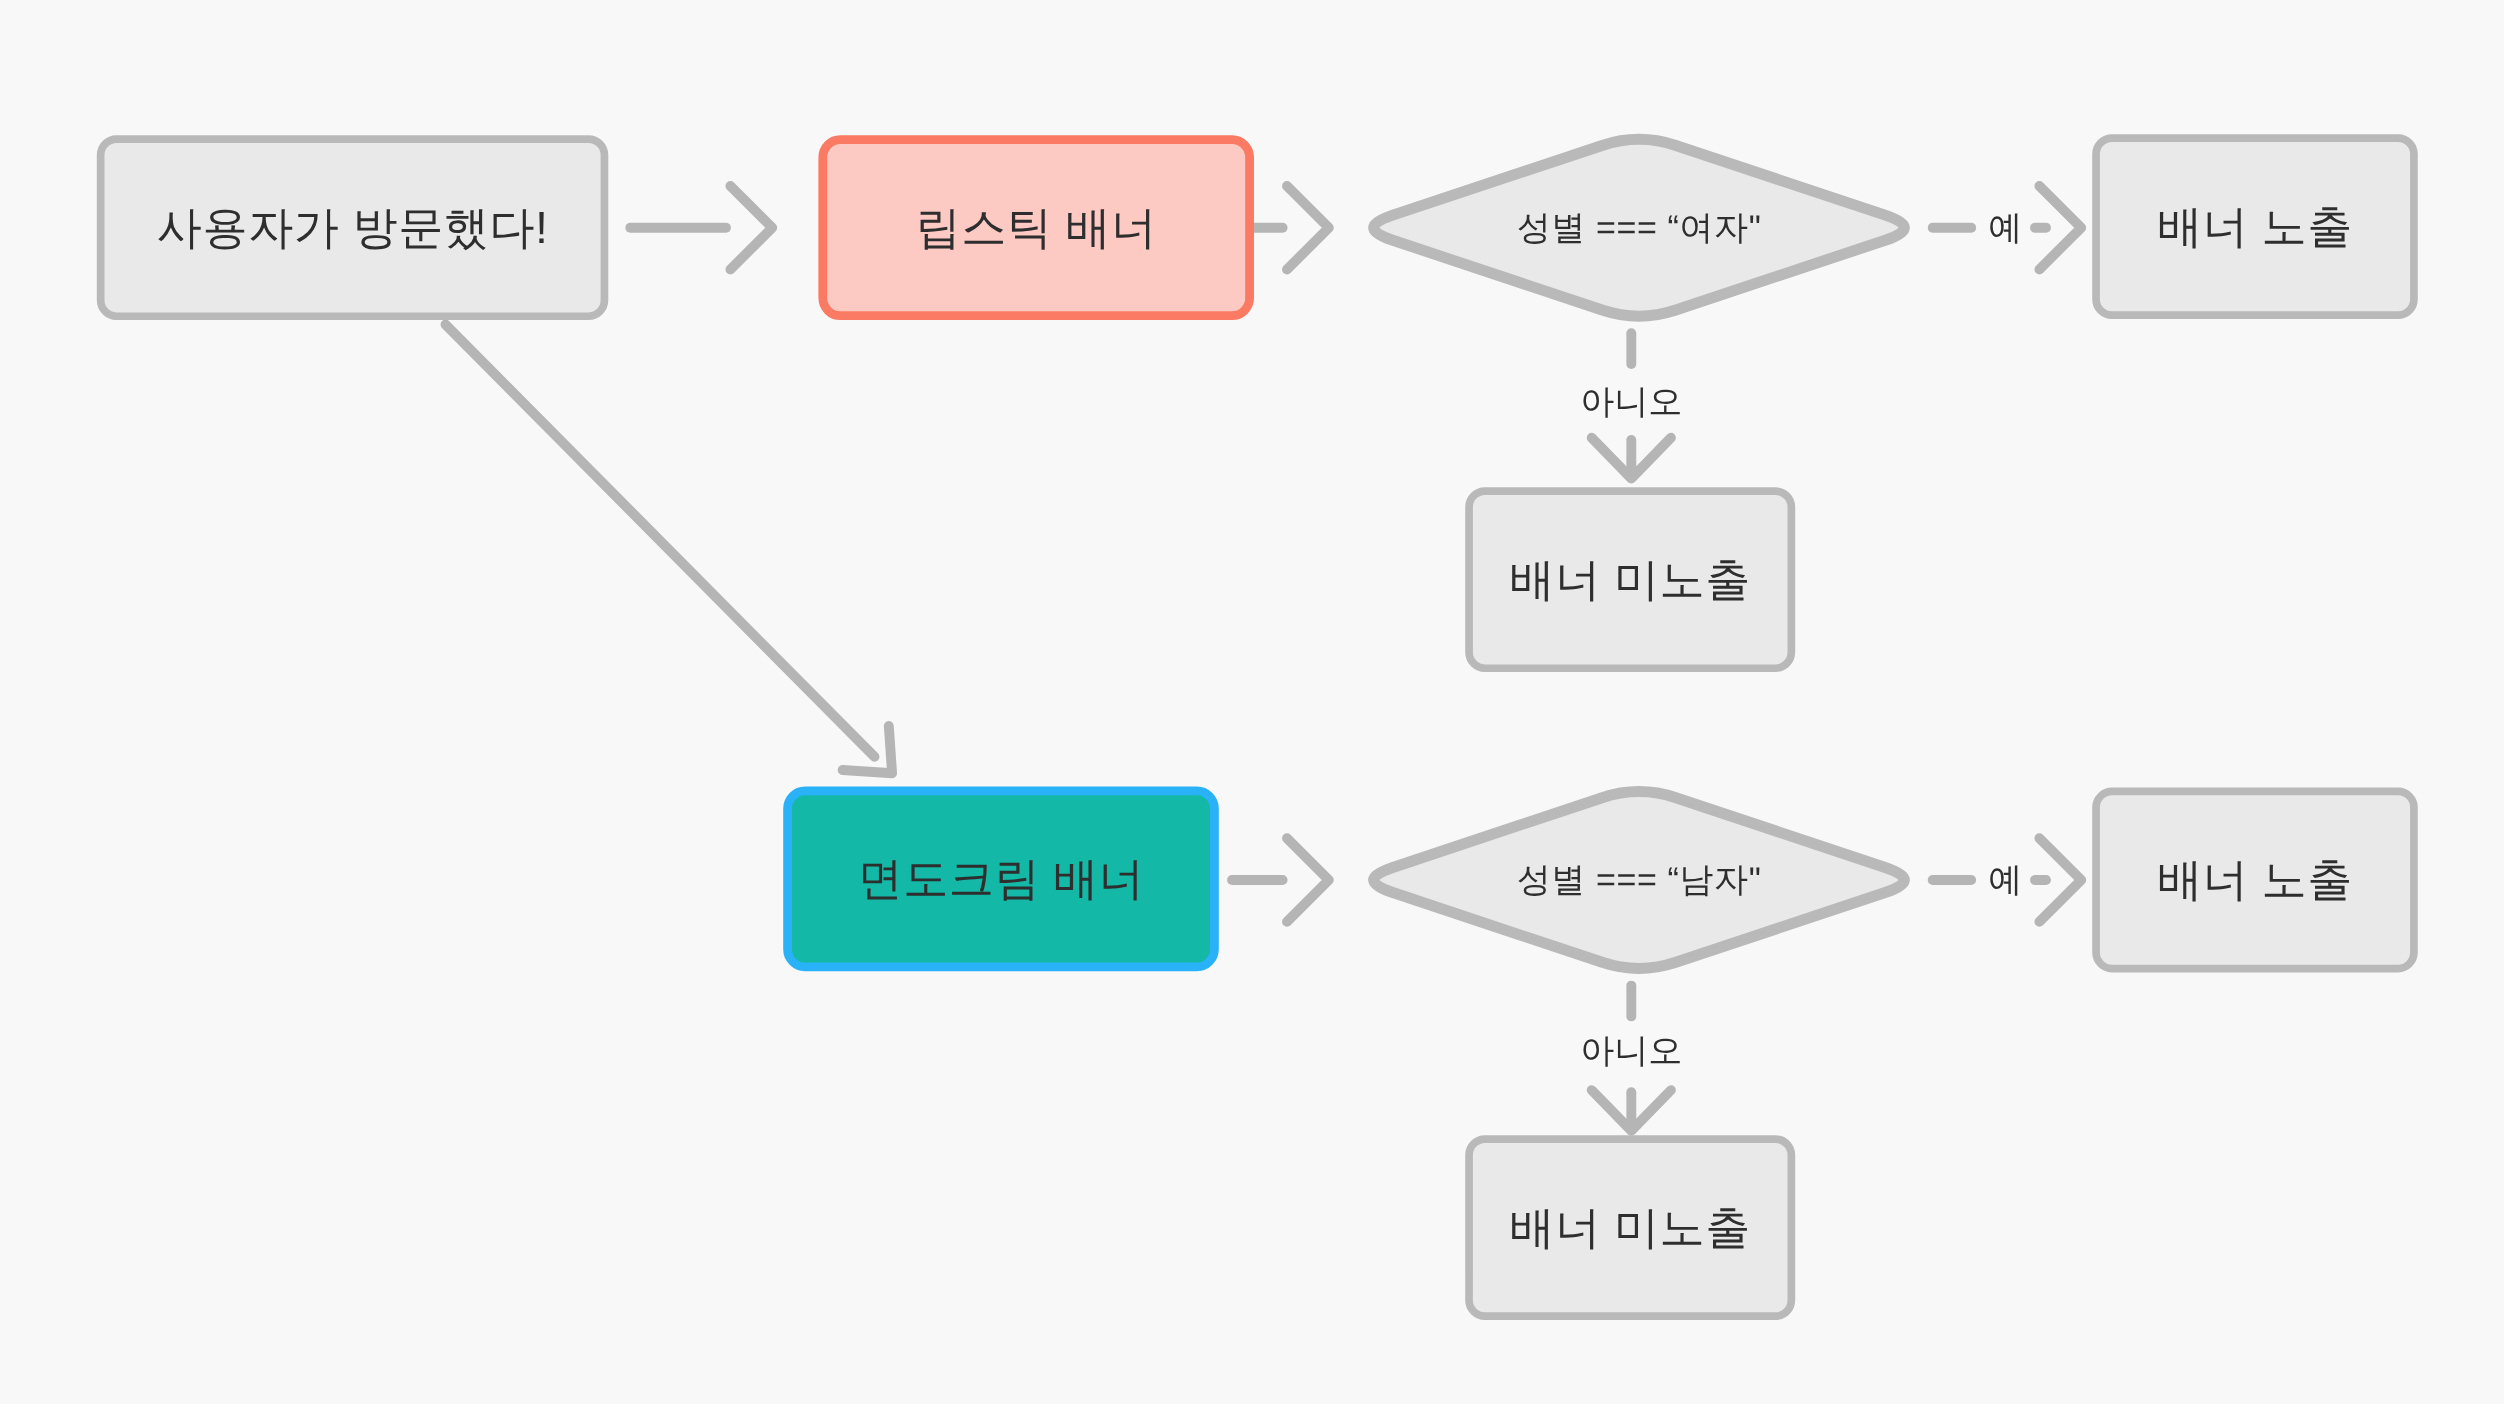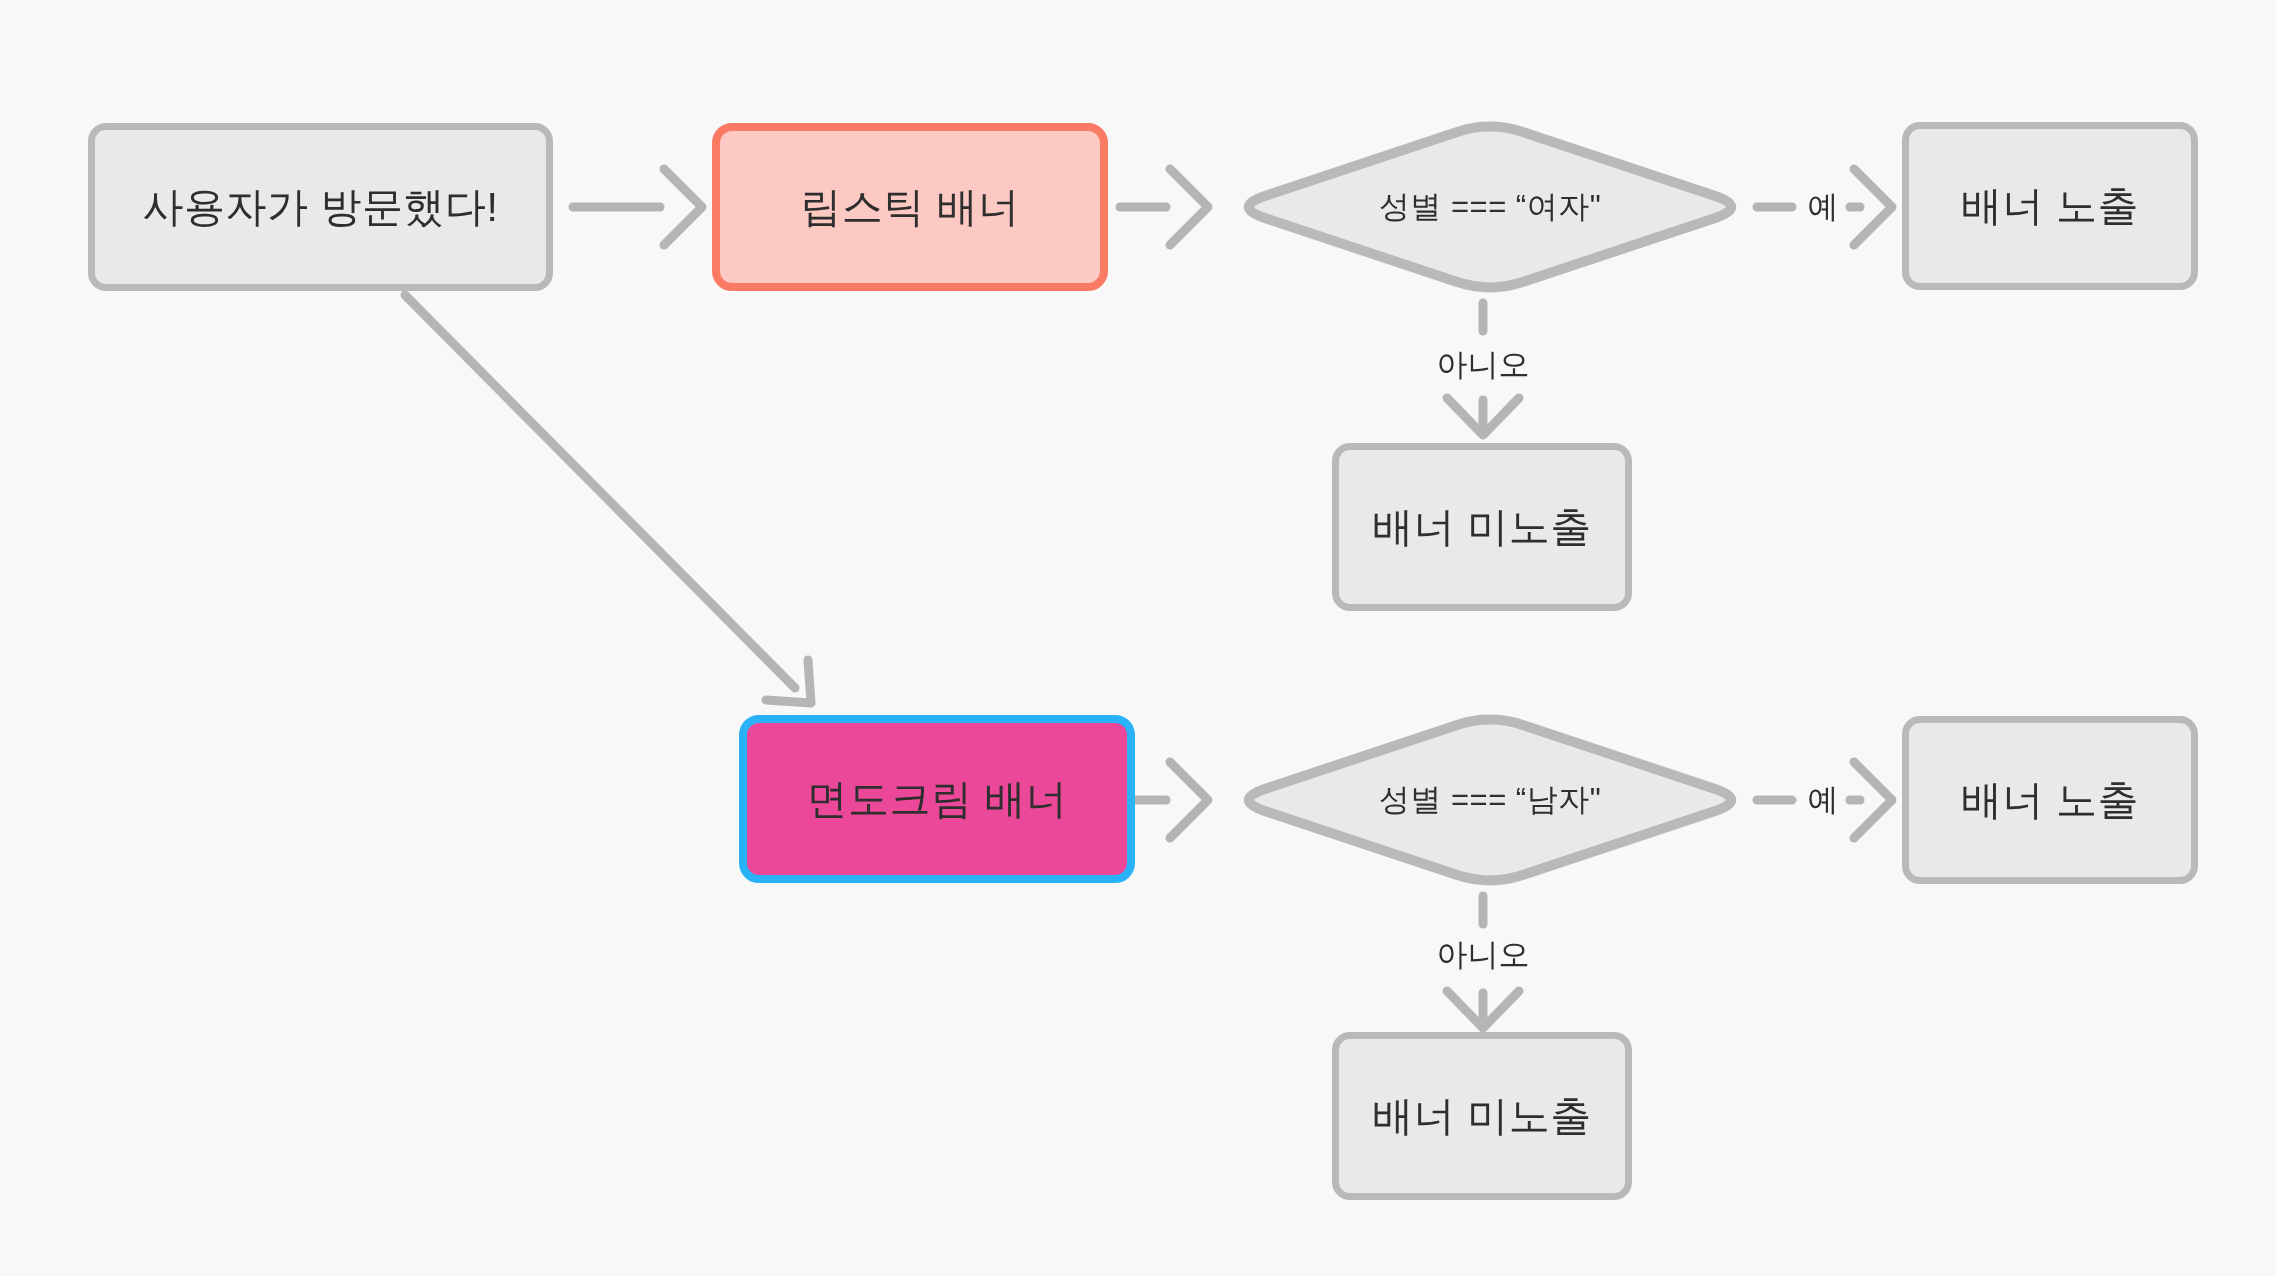--- a/index.html
+++ b/index.html
@@ -30,26 +30,26 @@
     border-radius:18px;
     font-size:41px;
     color:#2e2e2e;
     letter-spacing:0.5px;
     text-align:center;
   }
   .node.red{
     background:#fcc9c3;
     border:8px solid #fa7a63;
     border-radius:20px;
+    margin-left:32px;
   }
   .node.blue{
-    background:#ec4899;
+    background:#14b8a6;
     border:8px solid #29b2f7;
     border-radius:20px;
-    margin-left:27px;
   }
   .diamond-label{
     position:absolute;
     display:flex;
     align-items:center;
     justify-content:center;
     font-size:31px;
     color:#2e2e2e;
     letter-spacing:0.5px;
     text-align:center;

